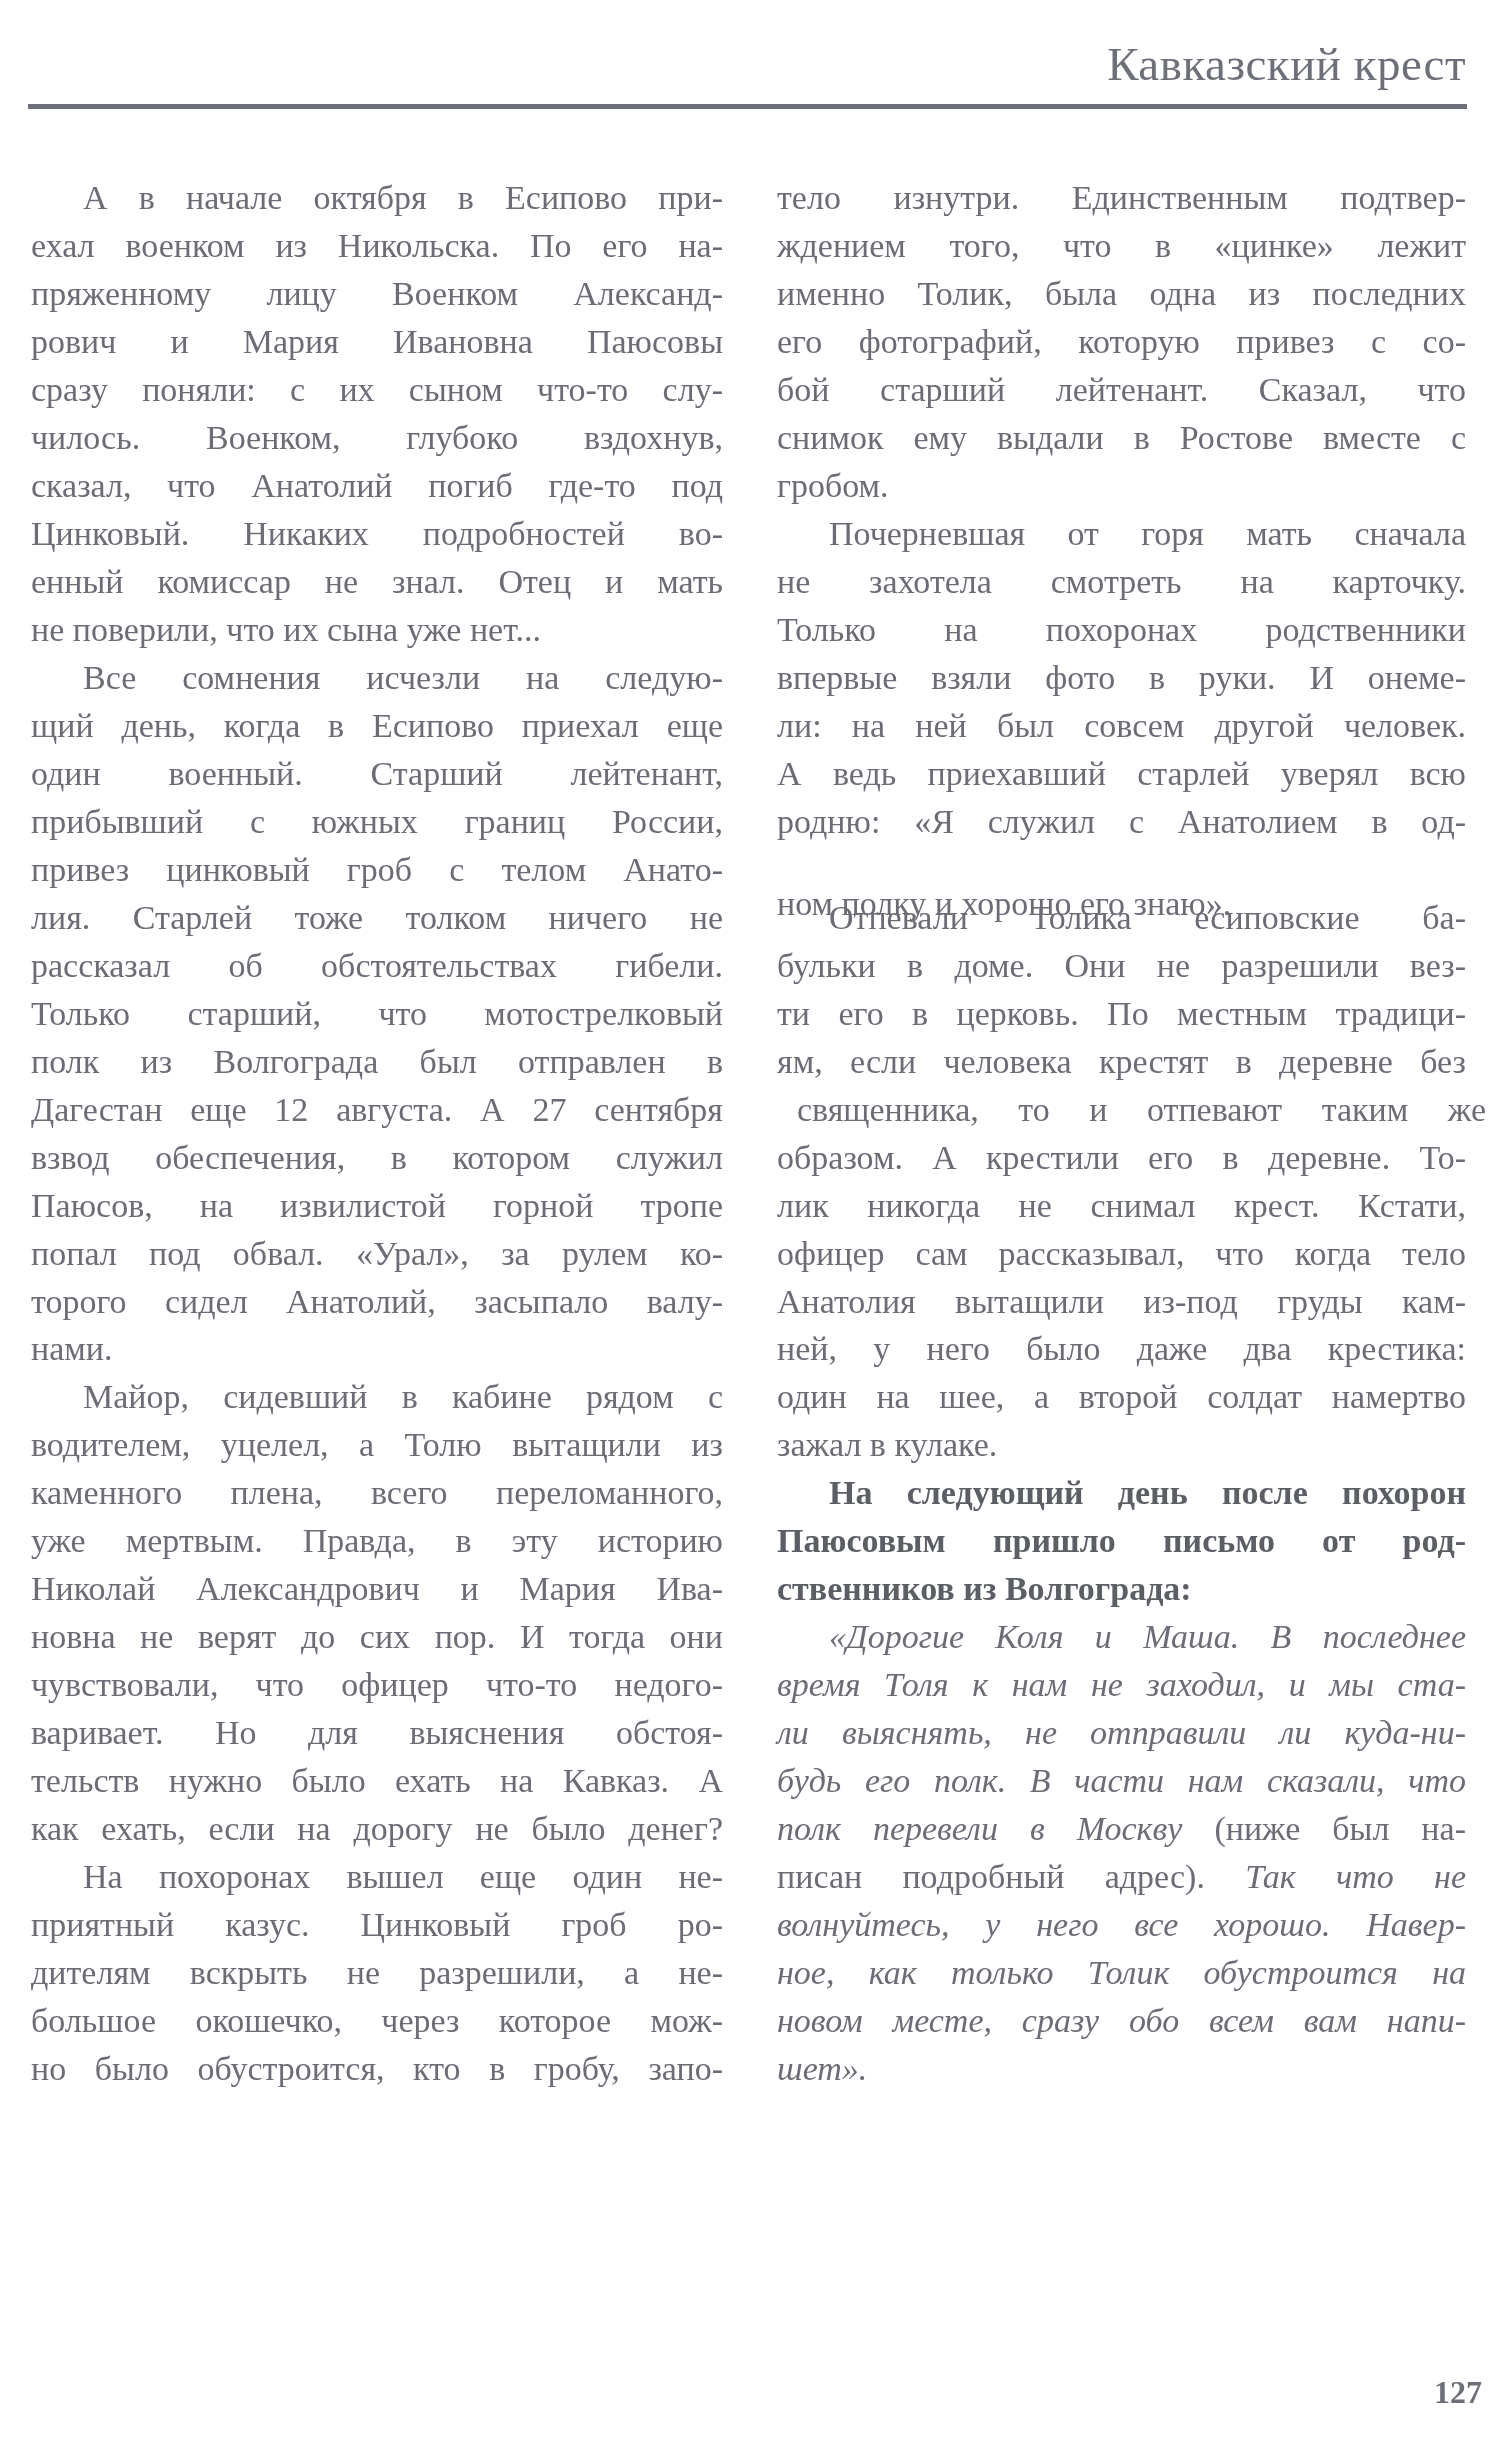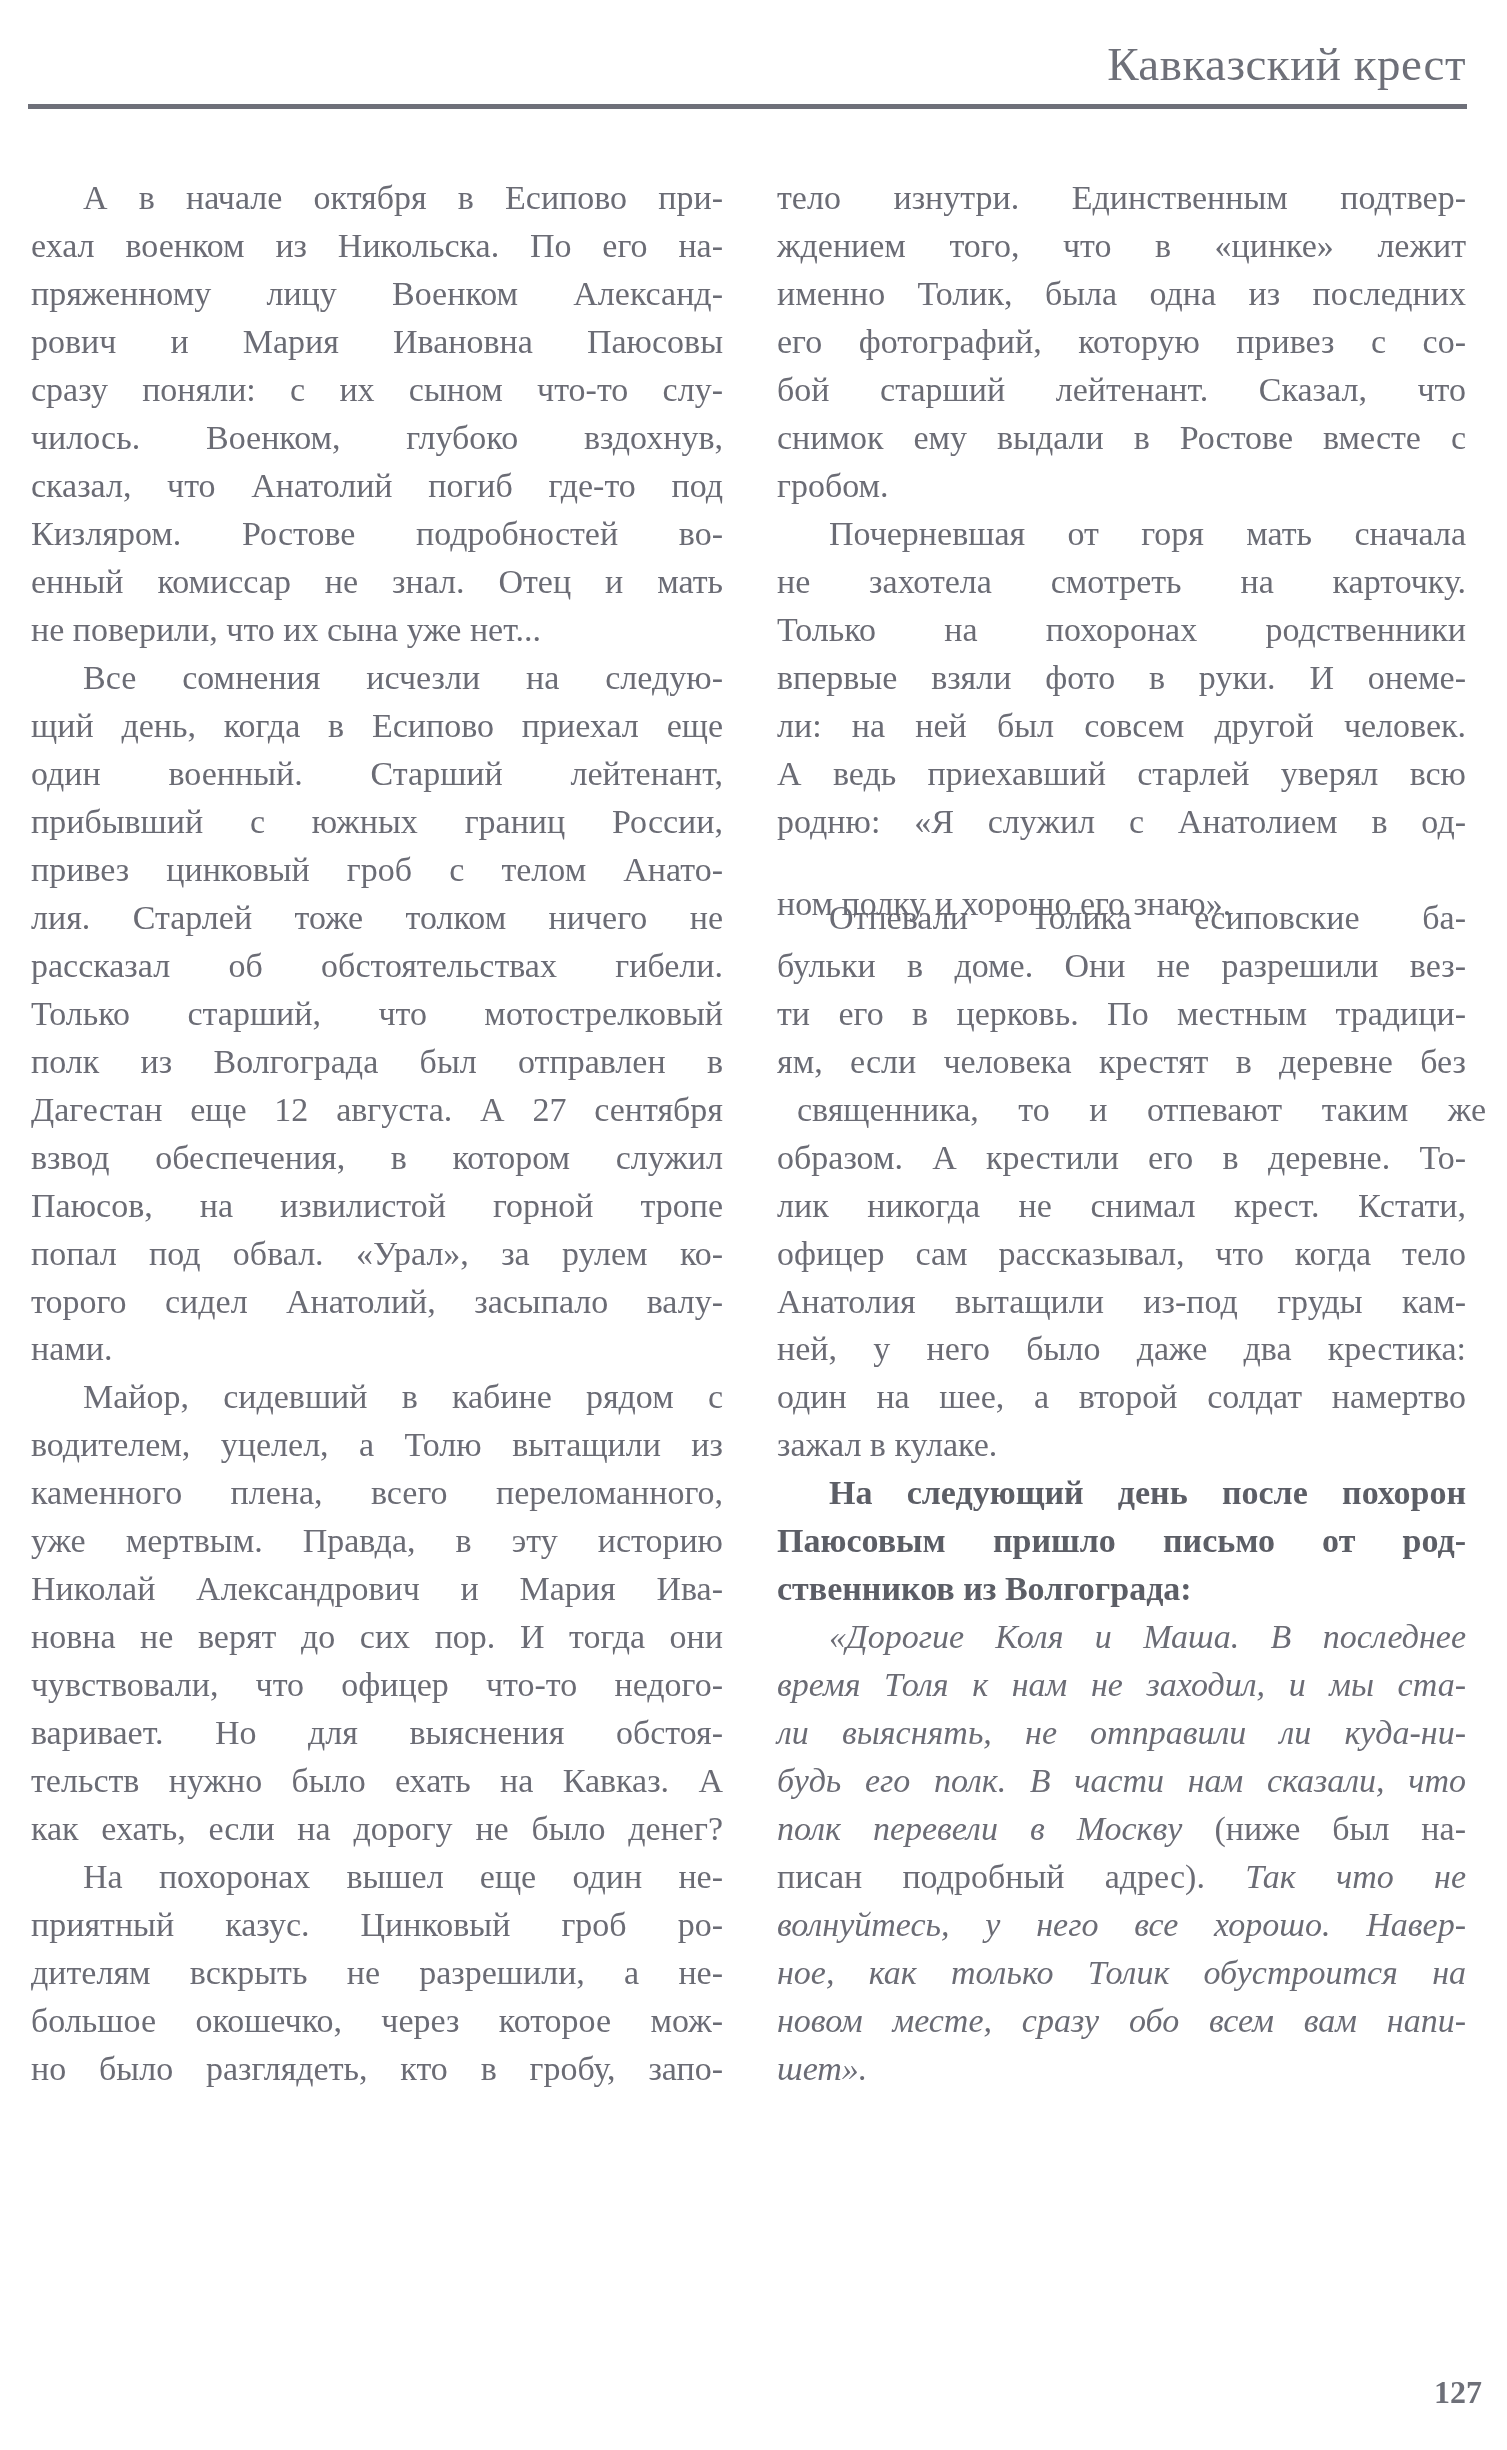--- a/index.html
+++ b/index.html
@@ -45,21 +45,21 @@
     <div class="line justify" style="top: 366px;">
       <span class="txt">сразу поняли: с их сыном что-то слу-</span>
     </div>
     <div class="line justify" style="top: 414px;">
       <span class="txt">чилось. Военком, глубоко вздохнув,</span>
     </div>
     <div class="line justify" style="top: 462px;">
       <span class="txt">сказал, что Анатолий погиб где-то под</span>
     </div>
     <div class="line justify" style="top: 510px;">
-      <span class="txt">Кизляром. Ростове подробностей во-</span>
+      <span class="txt">Цинковый. Никаких подробностей во-</span>
     </div>
     <div class="line justify" style="top: 558px;">
       <span class="txt">енный комиссар не знал. Отец и мать</span>
     </div>
     <div class="line" style="top: 606px;"><span class="txt">не поверили, что их сына уже нет...</span></div>
     <div class="line justify indent" style="top: 654px;">
       <span class="txt">Все сомнения исчезли на следую-</span>
     </div>
     <div class="line justify" style="top: 702px;">
       <span class="txt">щий день, когда в Есипово приехал еще</span>
@@ -137,21 +137,21 @@
     <div class="line justify" style="top: 1901px;">
       <span class="txt">приятный казус. Цинковый гроб ро-</span>
     </div>
     <div class="line justify" style="top: 1949px;">
       <span class="txt">дителям вскрыть не разрешили, а не-</span>
     </div>
     <div class="line justify" style="top: 1997px;">
       <span class="txt">большое окошечко, через которое мож-</span>
     </div>
     <div class="line justify" style="top: 2045px;">
-      <span class="txt">но было разглядеть, кто в гробу, запо-</span>
+      <span class="txt">но было обустроится, кто в гробу, запо-</span>
     </div>
   </div>
 <div class="column col-right">
     <div class="line justify" style="top: 174px;">
       <span class="txt">тело изнутри. Единственным подтвер-</span>
     </div>
     <div class="line justify" style="top: 222px;">
       <span class="txt">ждением того, что в «цинке» лежит</span>
     </div>
     <div class="line justify" style="top: 270px;">

